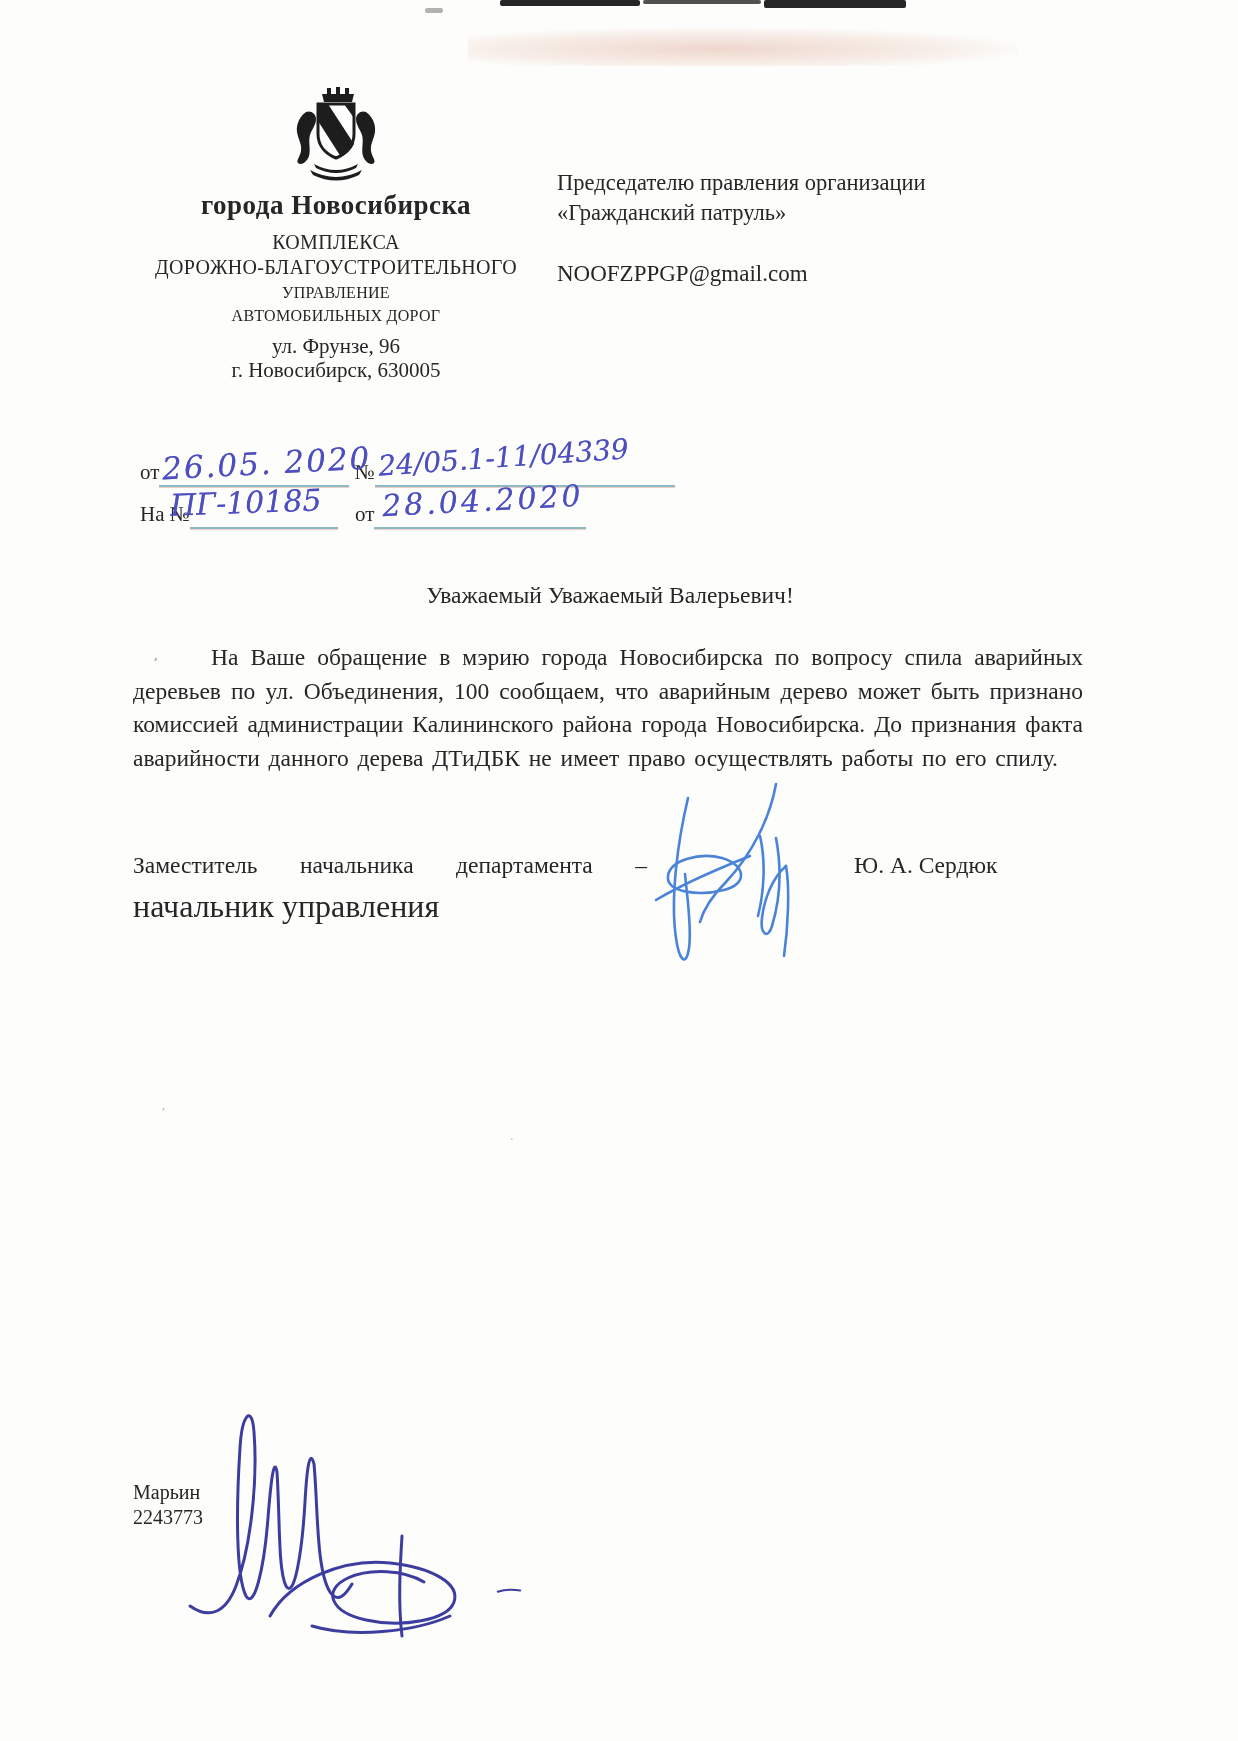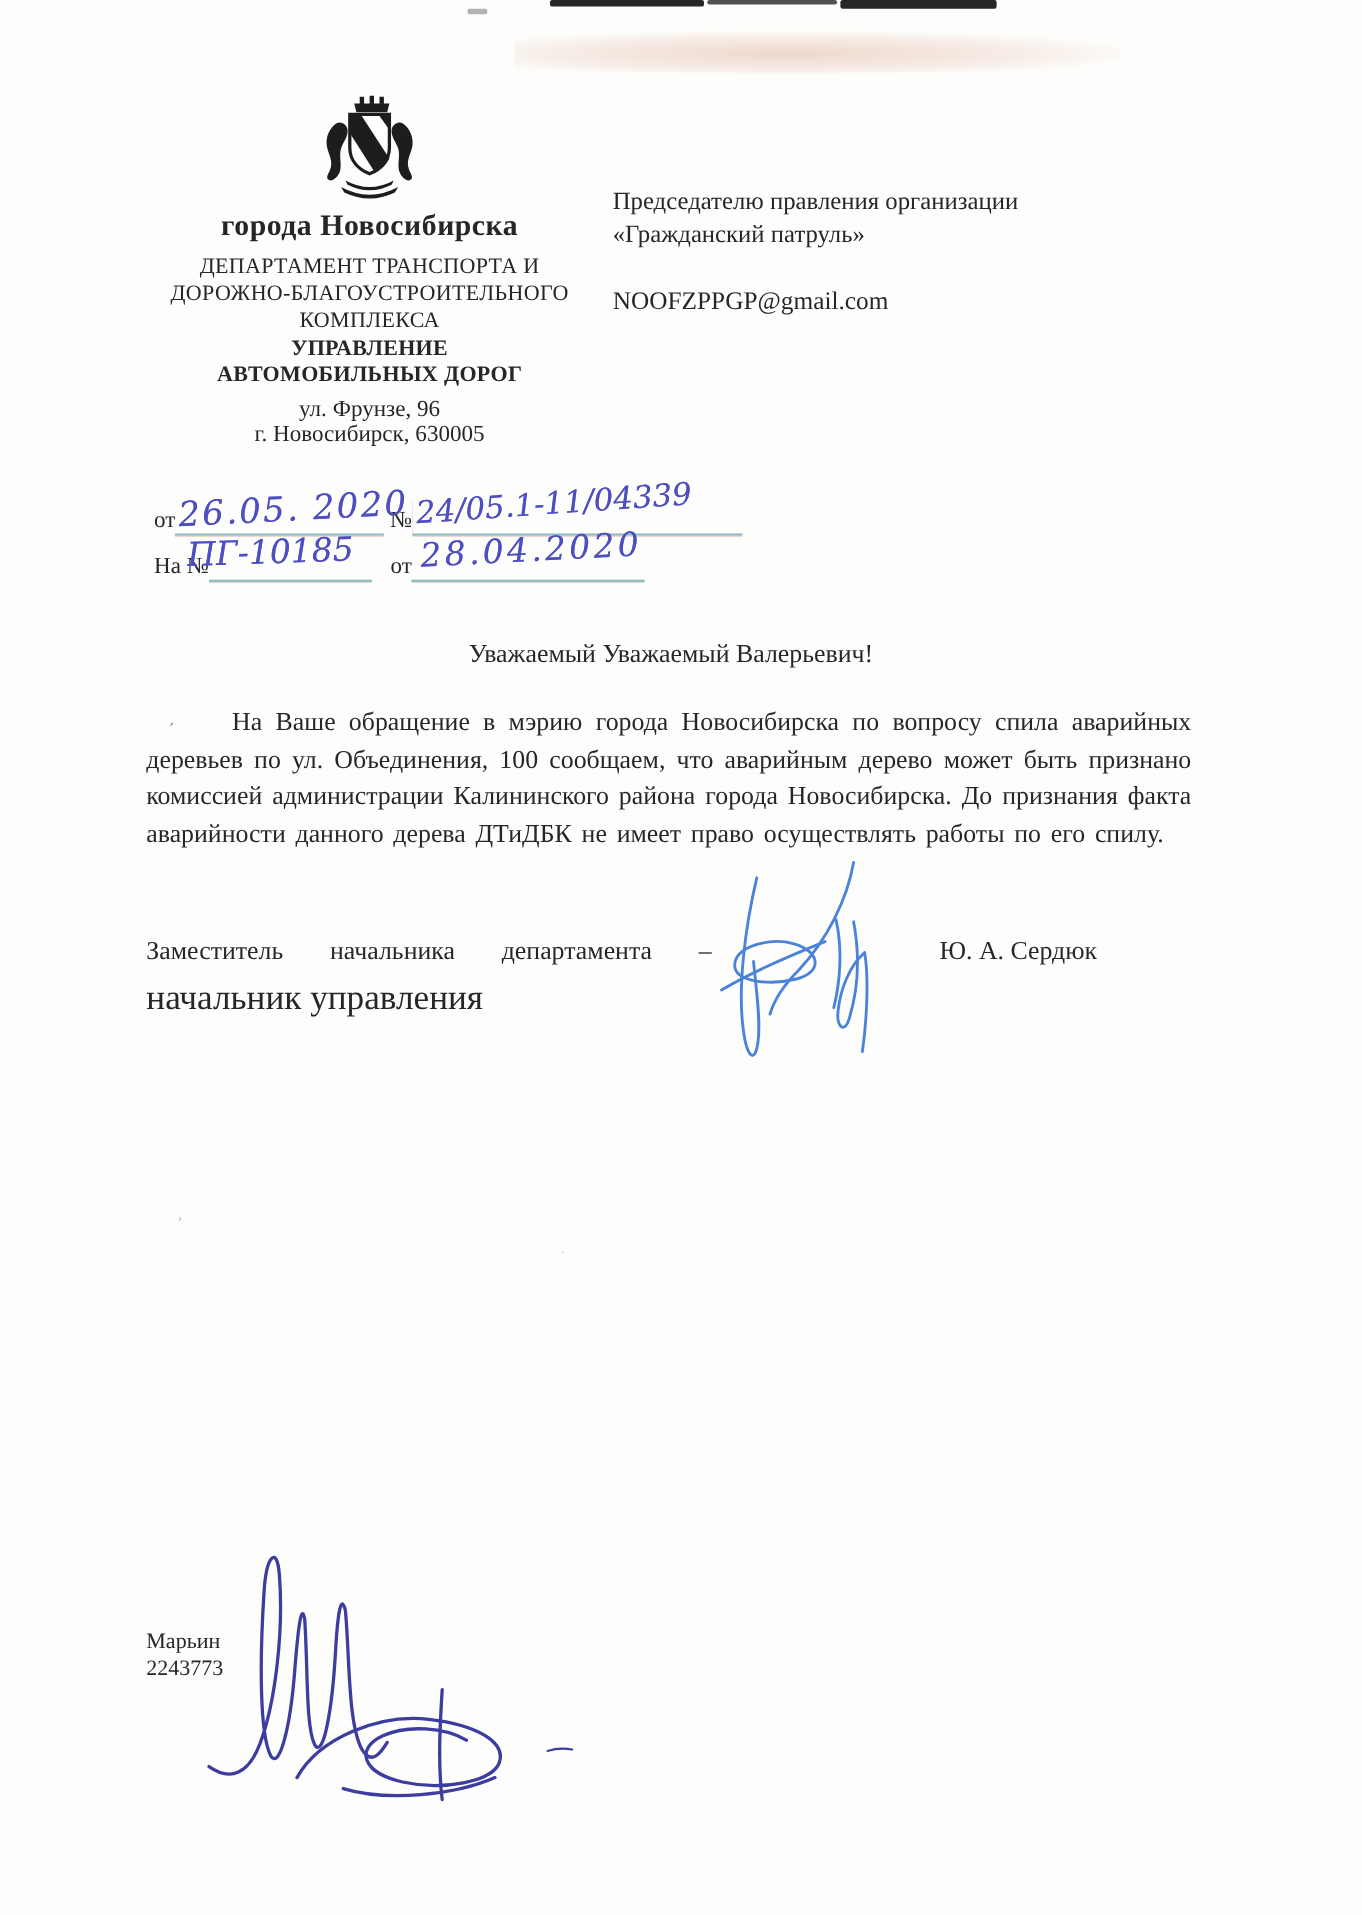--- a/index.html
+++ b/index.html
@@ -21,21 +21,21 @@
   .scan-speck{position:absolute;color:#8a8a8a;font-size:14px;}
   
   .letterhead{
     position:absolute;left:80px;top:82px;width:512px;
     text-align:center;
   }
   .coat{display:block;margin:0 auto 8px auto;}
   .org-1{font-size:31px;font-weight:bold;letter-spacing:11px;margin-top:2px;}
   .org-2{font-size:27px;font-weight:bold;margin-top:4px;letter-spacing:.5px;}
   .dept{font-size:20px;line-height:24.5px;margin-top:9px;letter-spacing:.3px;}
-  .division{font-size:20px;line-height:23px;font-weight:bold;margin-top:2px;letter-spacing:.3px;}
+  .division{font-size:16px;line-height:23px;font-weight:normal;margin-top:2px;letter-spacing:.3px;}
   .addr{font-size:21px;line-height:23.5px;margin-top:8px;}
   
   .ref{position:absolute;left:140px;top:455px;width:620px;font-size:21px;}
   .ref-row{position:relative;height:42px;white-space:nowrap;}
   .ref-label{display:inline-block;vertical-align:bottom;padding-bottom:2px;}
   .ref-line{
     display:inline-block;vertical-align:bottom;height:30px;
     border-bottom:2px solid #8fb9c2;
     box-shadow:0 1px 0 rgba(200,120,110,.35);
   }
@@ -104,23 +104,22 @@
       <path d="M34,22 h36 v30 c0,12 -8,20 -18,24 c-10,-4 -18,-12 -18,-24 z" fill="#ffffff" stroke="#1d1d1d" stroke-width="3"></path>
 
       <path d="M34,22 h10 l26,40 c-3,6 -8,10 -13,13 l-23,-36 z" fill="#1d1d1d"></path>
       <path d="M70,22 v14 l-10,-14 z" fill="#1d1d1d"></path>
 
       <path d="M30,82 q22,12 44,0 l-2,4 q-20,10 -40,0 z" fill="#1d1d1d"></path>
       <path d="M26,88 q26,14 52,0 l-3,5 q-23,11 -46,0 z" fill="#1d1d1d"></path>
     </svg>
     <div class="org-2">города Новосибирска</div>
     <div class="dept">
-      <div>ДЕПАРТАМЕНТ ТРАНСПОРТА И</div>
+      <div>КОМПЛЕКСА</div>
       <div>ДОРОЖНО-БЛАГОУСТРОИТЕЛЬНОГО</div>
-      <div>КОМПЛЕКСА</div>
     </div>
     <div class="division">
       <div>УПРАВЛЕНИЕ</div>
       <div>АВТОМОБИЛЬНЫХ ДОРОГ</div>
     </div>
     <div class="addr">
       <div>ул. Фрунзе, 96</div>
       <div>г. Новосибирск, 630005</div>
     </div>
   </div>

